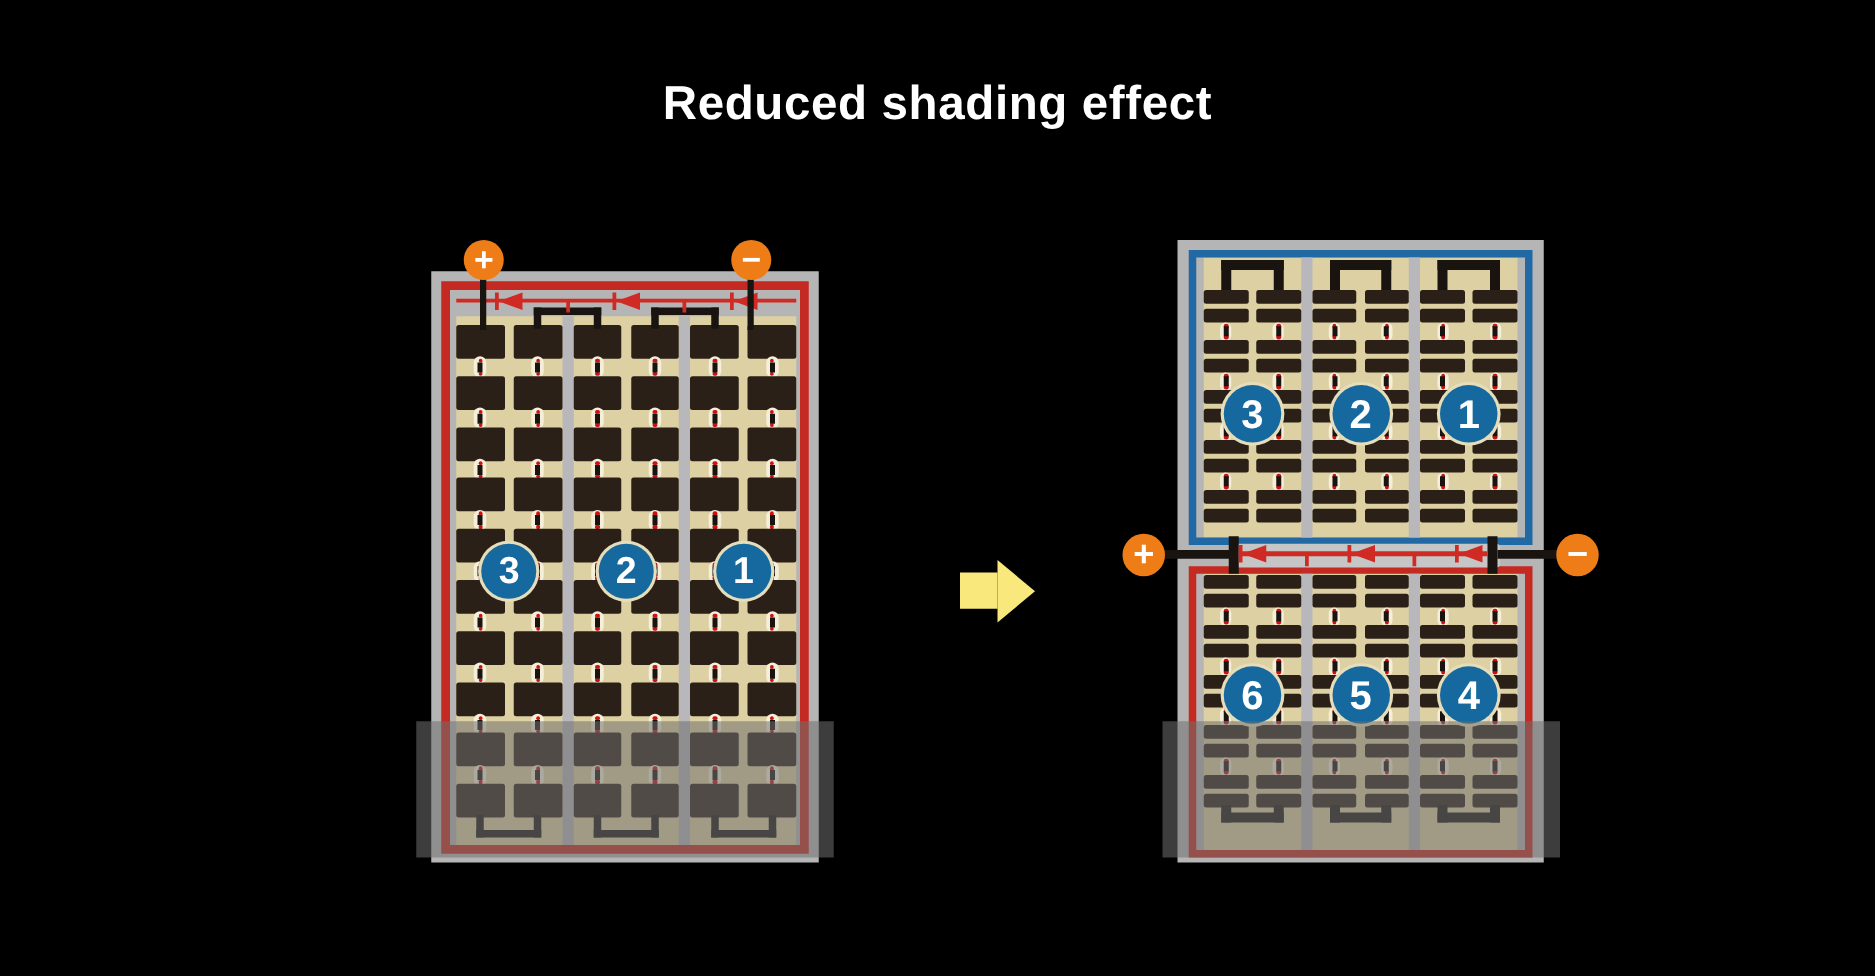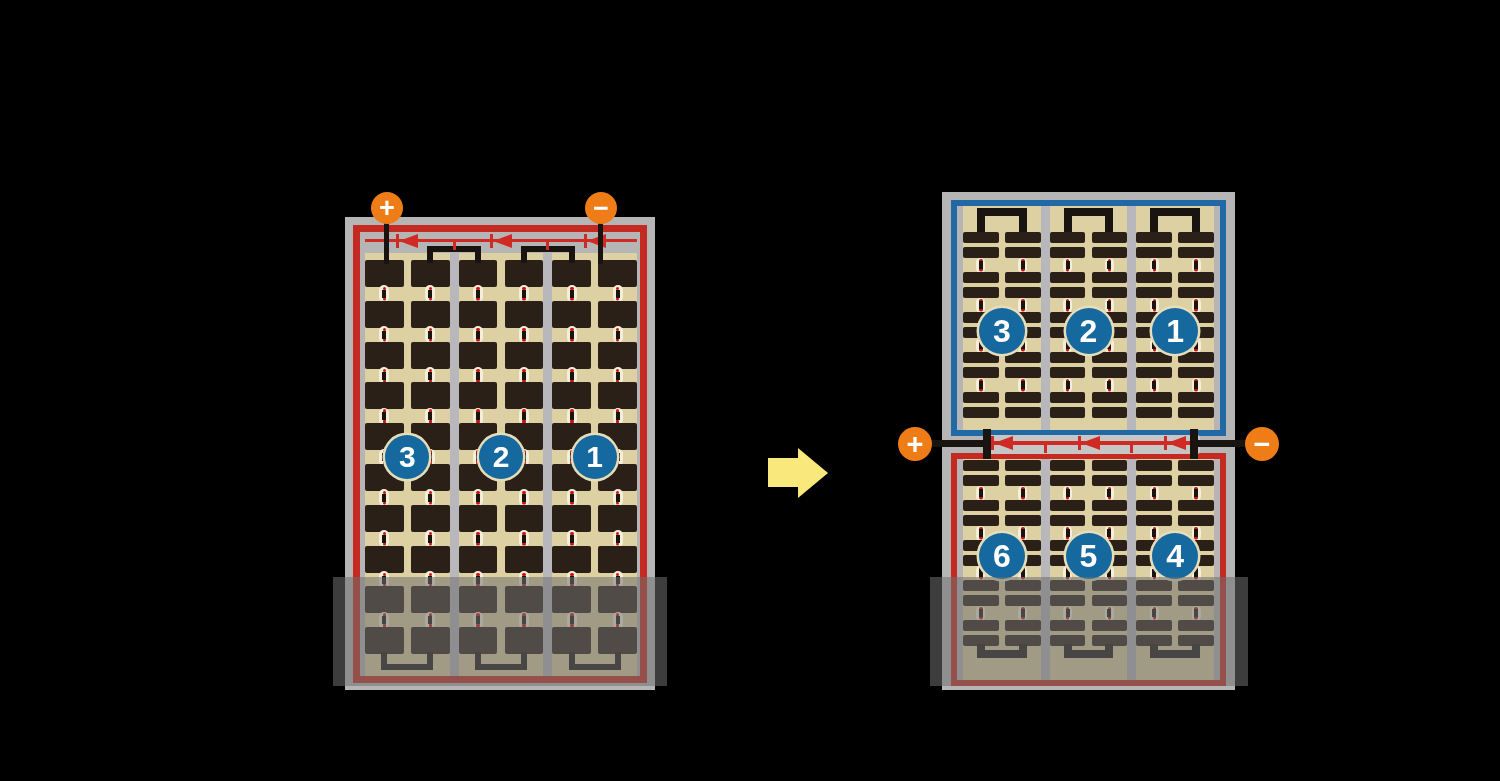--- a/index.html
+++ b/index.html
@@ -33,20 +33,21 @@
   .band{background:var(--junction-band);border-radius:3px;}
   .arrow-body{background:var(--arrow-yellow);}
   .arrow-head{width:0;height:0;border-left:30px solid var(--arrow-yellow);
               border-top:25px solid transparent;border-bottom:25px solid transparent;}
 </style>
 </head>
 <body>
 
 <div class="stage">
 
+  <div class="title">Reduced shading effect</div>
 
   <div class="abs frame" style="left:345px;top:217px;width:310px;height:473px;"></div>
   <div class="abs tan" style="left:365px;top:253px;width:272px;height:423px;"></div>
   <div class="abs" style="left:353px;top:225px;width:294px;height:458px;border:7px solid var(--outline-red);box-sizing:border-box;"></div>
 
   <div class="abs frame" style="left:942px;top:192px;width:293px;height:498px;"></div>
   <div class="abs tan" style="left:963px;top:206px;width:251px;height:224px;"></div>
   <div class="abs tan" style="left:963px;top:459px;width:251px;height:221px;"></div>
   <div class="abs" style="left:951px;top:200px;width:275px;height:236px;border:6px solid var(--outline-blue);box-sizing:border-box;"></div>
   <div class="abs" style="left:951px;top:453px;width:275px;height:233px;border:6px solid var(--outline-red);box-sizing:border-box;"></div>

